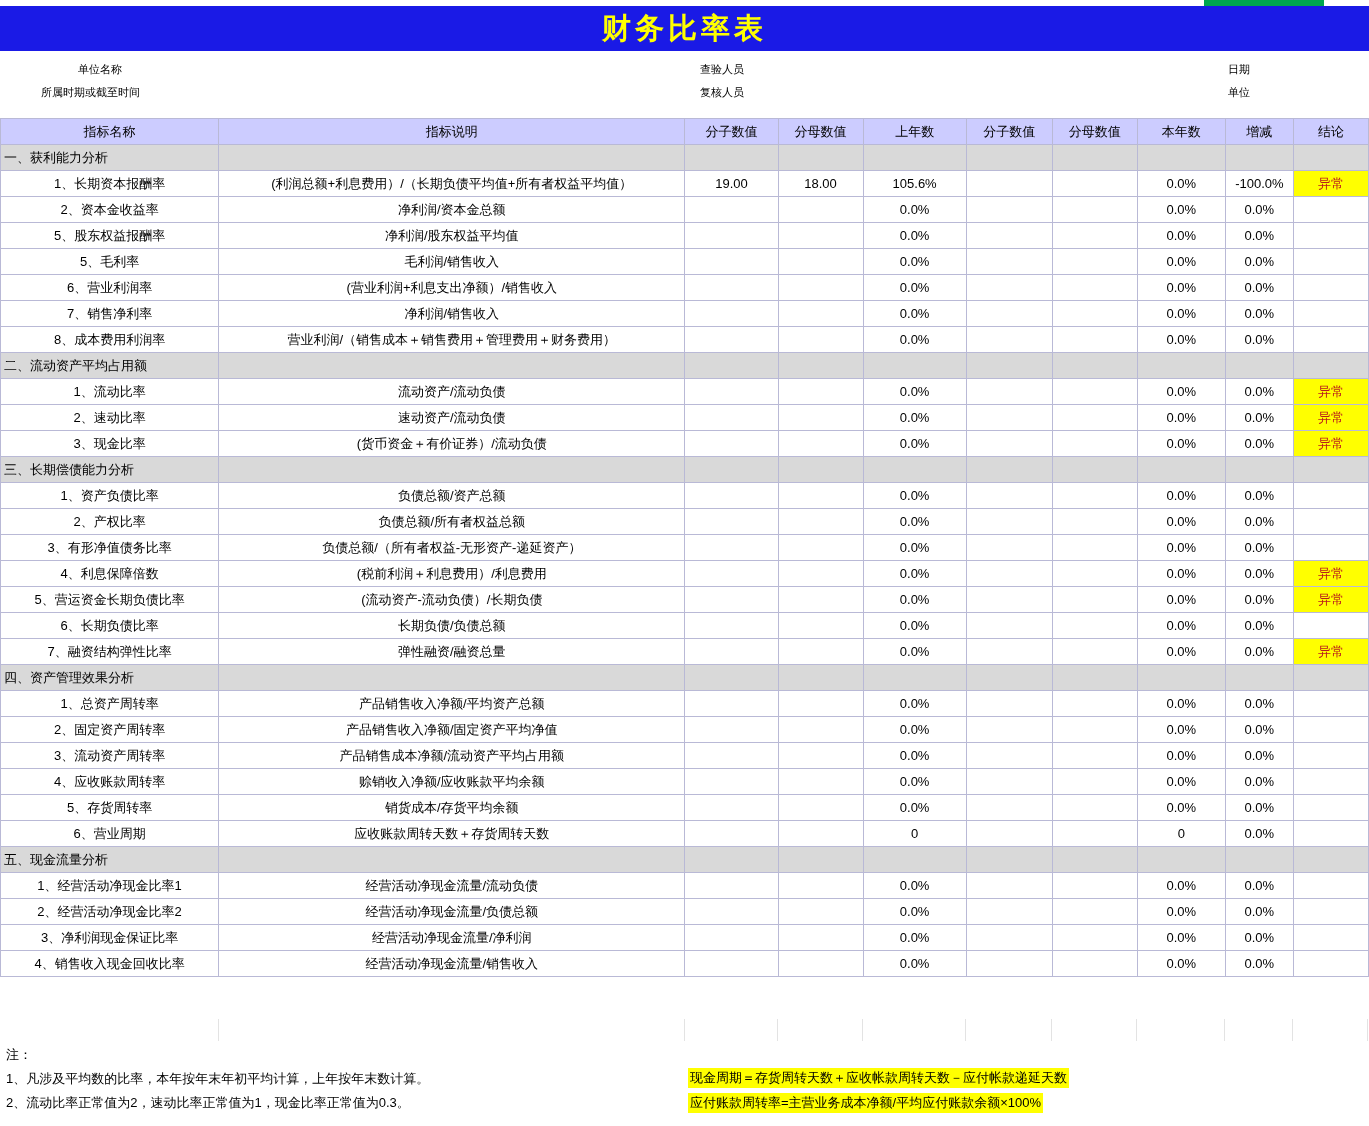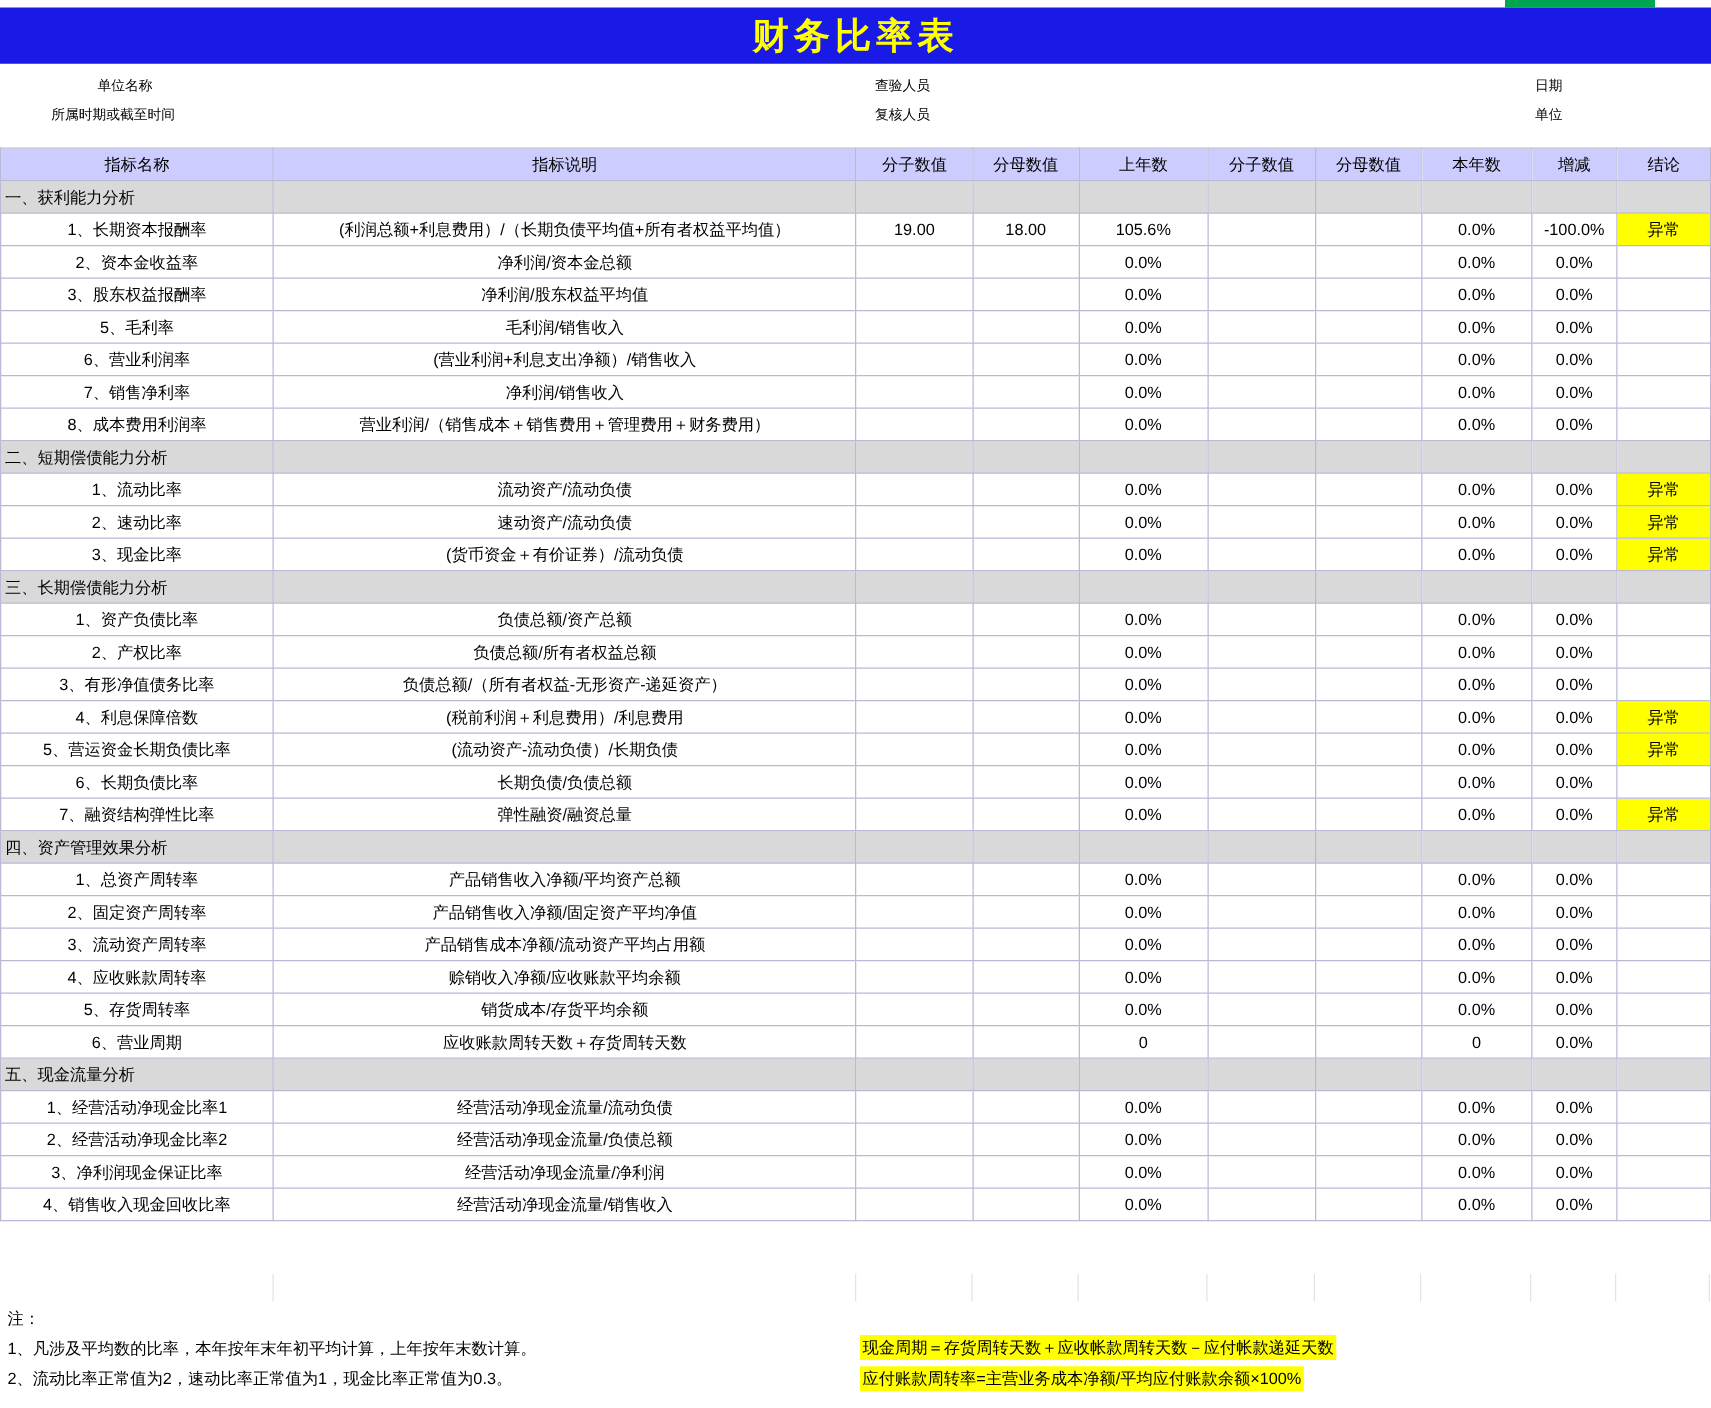--- a/index.html
+++ b/index.html
@@ -85,21 +85,21 @@
   td.num  { text-align: center; }
   tr.section td {
     background: #d9d9d9;
     text-align: left;
   }
   tr.section td.blankcell {
     background: #d9d9d9;
   }
   td.warn {
     background: #ffff00;
-    color: #000000;
+    color: #b91c1c;
     font-weight: bold;
   }
 
   
   .lower-grid {
     position: absolute;
     left: 0;
     top: 1019px;
     width: 1369px;
     height: 22px;
@@ -210,21 +210,21 @@
           <td class="num"></td>
           <td class="num"></td>
           <td class="num">0.0%</td>
           <td class="num"></td>
           <td class="num"></td>
           <td class="num">0.0%</td>
           <td class="num">0.0%</td>
           <td class="num"></td>
         </tr>
         <tr>
-          <td class="name">3、股东权益报酬率</td>
+          <td class="name">5、股东权益报酬率</td>
           <td class="desc">净利润/股东权益平均值</td>
           <td class="num"></td>
           <td class="num"></td>
           <td class="num">0.0%</td>
           <td class="num"></td>
           <td class="num"></td>
           <td class="num">0.0%</td>
           <td class="num">0.0%</td>
           <td class="num"></td>
         </tr>
@@ -270,21 +270,21 @@
           <td class="num"></td>
           <td class="num"></td>
           <td class="num">0.0%</td>
           <td class="num"></td>
           <td class="num"></td>
           <td class="num">0.0%</td>
           <td class="num">0.0%</td>
           <td class="num"></td>
         </tr>
         <tr class="section">
-          <td>二、短期偿债能力分析</td>
+          <td>二、流动资产平均占用额</td>
           <td class="blankcell"></td>
           <td class="blankcell"></td>
           <td class="blankcell"></td>
           <td class="blankcell"></td>
           <td class="blankcell"></td>
           <td class="blankcell"></td>
           <td class="blankcell"></td>
           <td class="blankcell"></td>
           <td class="blankcell"></td>
         </tr>

